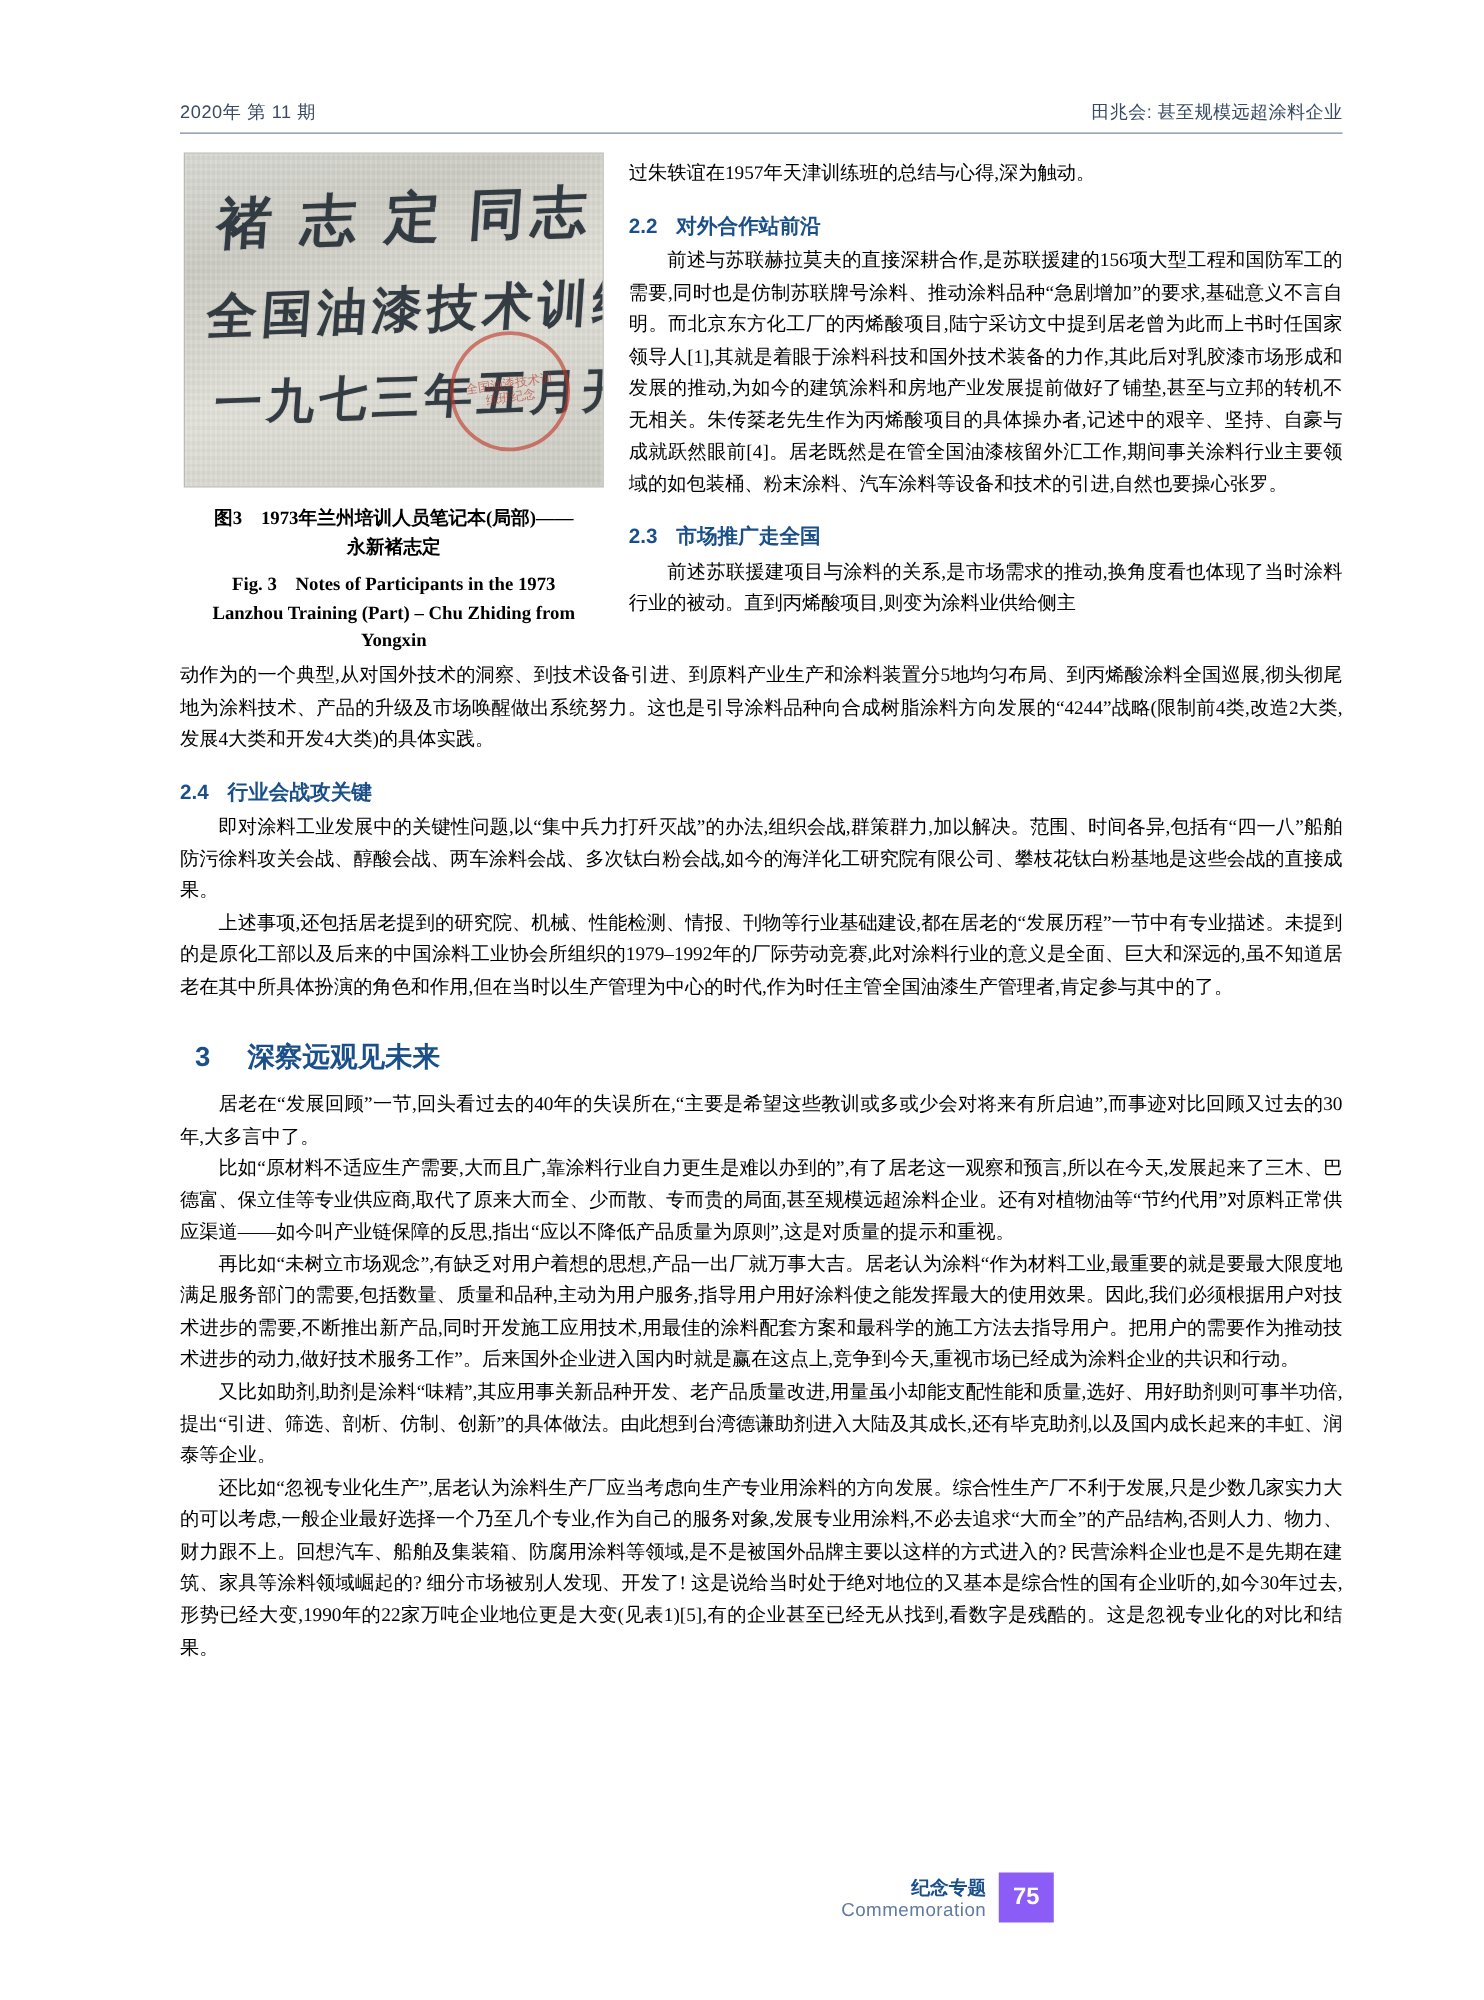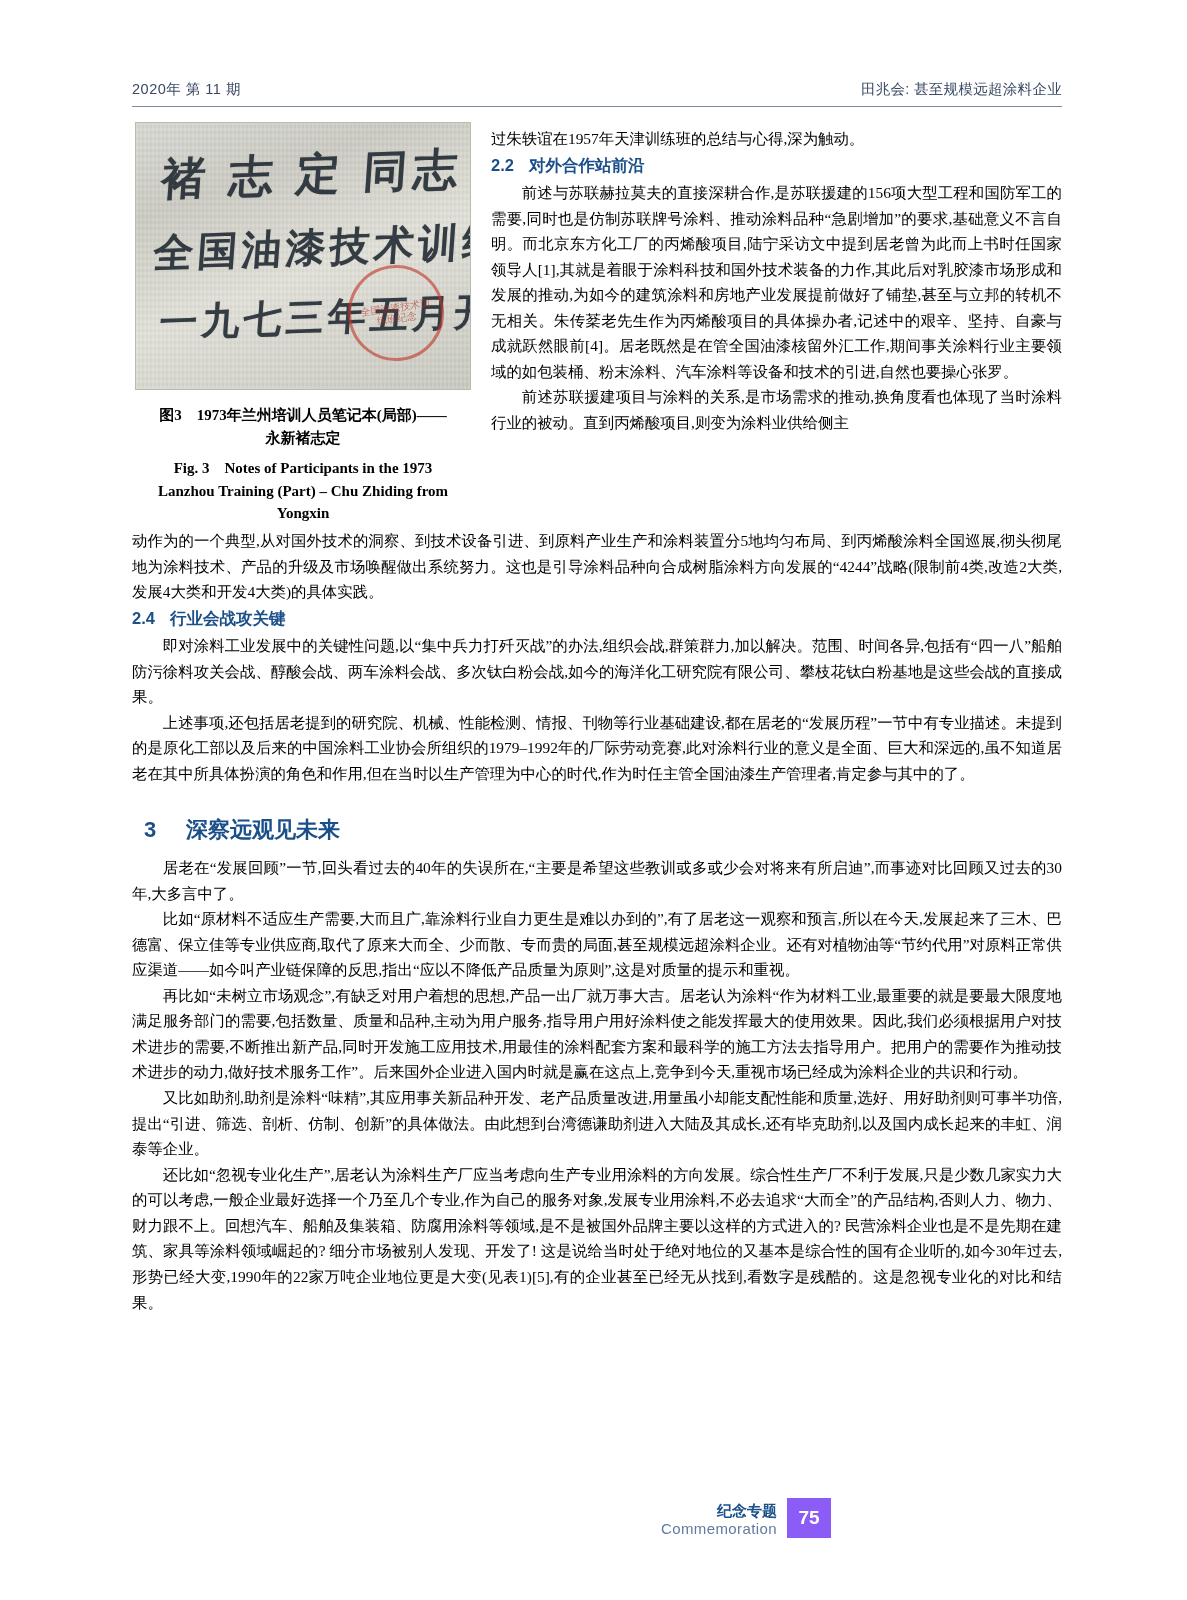--- a/index.html
+++ b/index.html
@@ -10,21 +10,21 @@
   body {
     width: 1187px;
     height: 1600px;
     font-family: "Liberation Serif", "DejaVu Serif", serif;
     color: #000;
     position: relative;
     overflow: hidden;
   }
   .page {
     position: absolute;
-    left: 4px; top: 0;
+    left: 16px; top: 0;
     width: 955px;
     height: 1600px;
   }
   
   .header {
     position: absolute;
     left: 128px;
     top: 80px;
     width: 930px;
     display: flex;
@@ -135,21 +135,21 @@
     font-size: 15.4px;
     line-height: 1.66;
     text-align: justify;
   }
   p.para {
     margin: 0;
     text-indent: 2em;
   }
   p.para.noindent { text-indent: 0; }
   h2.sub {
-    margin: 0 0 1px 0;
+    margin: 16px 0 1px 0;
     font-size: 16.5px;
     color: #1a4f8a;
     font-weight: bold;
     font-family: "Liberation Sans", sans-serif;
   }
   h2.sub .num { display: inline-block; min-width: 38px; }
   h1.sec {
     margin: 26px 0 6px 12px;
     font-size: 22px;
     color: #1a4f8a;
@@ -226,20 +226,23 @@
   </div>
 
   <div class="right-col">
     <p class="para noindent">过朱轶谊在1957年天津训练班的总结与心得,深为触动。</p>
 
     <h2 class="sub">
       <span class="num">2.2</span><span>对外合作站前沿</span>
     </h2>
     <p class="para">前述与苏联赫拉莫夫的直接深耕合作,是苏联援建的156项大型工程和国防军工的需要,同时也是仿制苏联牌号涂料、推动涂料品种“急剧增加”的要求,基础意义不言自明。而北京东方化工厂的丙烯酸项目,陆宁采访文中提到居老曾为此而上书时任国家领导人[1],其就是着眼于涂料科技和国外技术装备的力作,其此后对乳胶漆市场形成和发展的推动,为如今的建筑涂料和房地产业发展提前做好了铺垫,甚至与立邦的转机不无相关。朱传棻老先生作为丙烯酸项目的具体操办者,记述中的艰辛、坚持、自豪与成就跃然眼前[4]。居老既然是在管全国油漆核留外汇工作,期间事关涂料行业主要领域的如包装桶、粉末涂料、汽车涂料等设备和技术的引进,自然也要操心张罗。</p>
 
+    <h2 class="sub">
+      <span class="num">2.3</span><span>市场推广走全国</span>
+    </h2>
     <p class="para">前述苏联援建项目与涂料的关系,是市场需求的推动,换角度看也体现了当时涂料行业的被动。直到丙烯酸项目,则变为涂料业供给侧主</p>
   </div>
 
   <div class="full-col">
     <p class="para noindent">动作为的一个典型,从对国外技术的洞察、到技术设备引进、到原料产业生产和涂料装置分5地均匀布局、到丙烯酸涂料全国巡展,彻头彻尾地为涂料技术、产品的升级及市场唤醒做出系统努力。这也是引导涂料品种向合成树脂涂料方向发展的“4244”战略(限制前4类,改造2大类,发展4大类和开发4大类)的具体实践。</p>
 
     <h2 class="sub">
       <span class="num">2.4</span><span>行业会战攻关键</span>
     </h2>
     <p class="para">即对涂料工业发展中的关键性问题,以“集中兵力打歼灭战”的办法,组织会战,群策群力,加以解决。范围、时间各异,包括有“四一八”船舶防污徐料攻关会战、醇酸会战、两车涂料会战、多次钛白粉会战,如今的海洋化工研究院有限公司、攀枝花钛白粉基地是这些会战的直接成果。</p>

